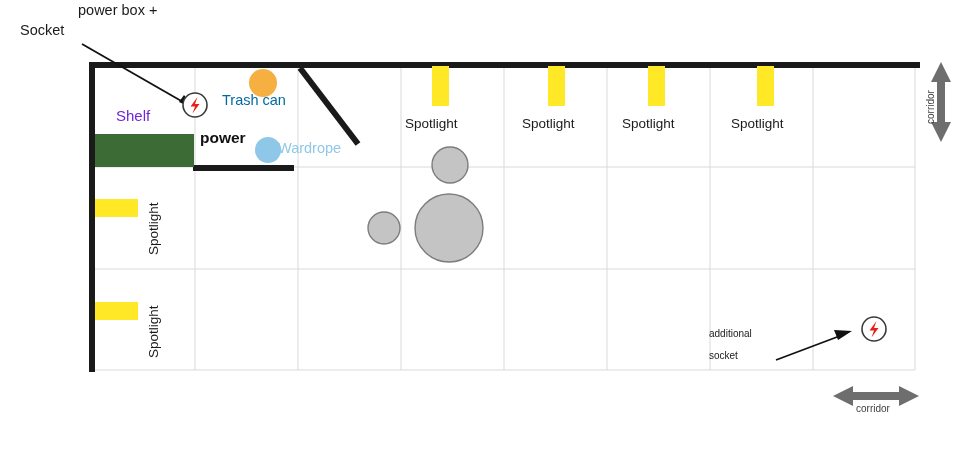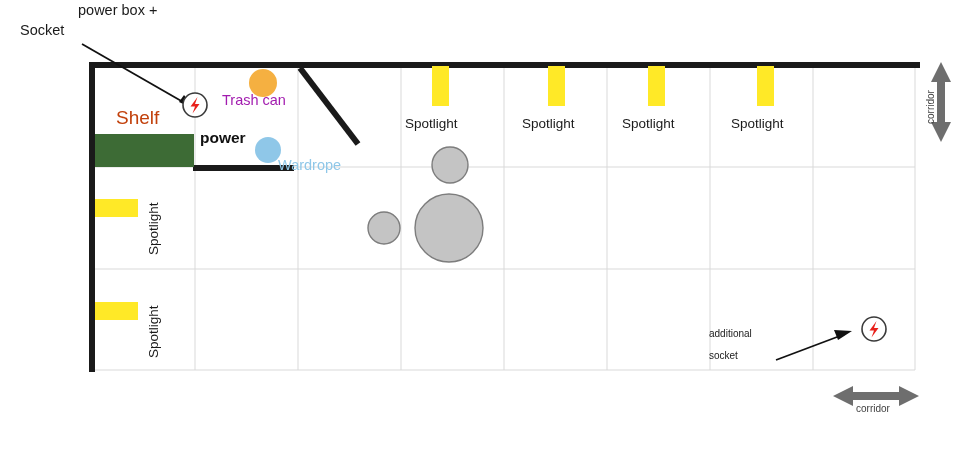--- a/index.html
+++ b/index.html
@@ -8,22 +8,22 @@
        -webkit-font-smoothing:antialiased;overflow:hidden;}
   .stage{position:absolute;left:0;top:0;width:977px;height:461px;}
   svg.layer{position:absolute;left:0;top:0;width:977px;height:461px;overflow:visible;}
   .lbl{position:absolute;white-space:nowrap;line-height:1.15;}
   .note{font-size:14.5px;color:#1a1a1a;}
   .ann{font-size:10px;color:#1a1a1a;}
   .spot-h{font-size:13.5px;color:#1a1a1a;}
   .spot-v{font-size:13.5px;color:#1a1a1a;
           transform-origin:left top;
           transform:rotate(-90deg);}
-  .shelf-lbl{font-size:19px;color:#c2410c;}
-  .trash-lbl{font-size:14.5px;color:#a21caf;}
+  .shelf-lbl{font-size:15px;color:#6d28d9;}
+  .trash-lbl{font-size:14.5px;color:#0369a1;}
   .ward-lbl{font-size:14.5px;color:#8fc7e8;}
   .cabin-lbl{font-size:15.5px;color:#111111;font-weight:bold;}
   .corr-h{font-size:10px;color:#3f3f3f;}
   .corr-v{font-size:10px;color:#3f3f3f;
           transform-origin:left top;transform:rotate(-90deg);}
   .rect{position:absolute;}
   .spot{background:#ffe927;}
   .shelf{background:#3d6b35;}
 </style>
 </head>
@@ -113,21 +113,21 @@
 
   <div class="lbl ann" style="left:709px;top:328px;">additional</div>
   <div class="lbl ann" style="left:709px;top:350px;">socket</div>
 
   <div class="lbl shelf-lbl" style="left:116px;top:107px;">Shelf</div>
 
   <div class="lbl cabin-lbl" style="left:200px;top:129px;">power</div>
 
   <div class="lbl trash-lbl" style="left:222px;top:92px;">Trash can</div>
 
-  <div class="lbl ward-lbl" style="left:278px;top:140px;margin-top:17px;">Wardrope</div>
+  <div class="lbl ward-lbl" style="left:278px;top:140px;">Wardrope</div>
 
   <div class="lbl spot-h" style="left:405px;top:116px;">Spotlight</div>
   <div class="lbl spot-h" style="left:522px;top:116px;">Spotlight</div>
   <div class="lbl spot-h" style="left:622px;top:116px;">Spotlight</div>
   <div class="lbl spot-h" style="left:731px;top:116px;">Spotlight</div>
 
   <div class="lbl spot-v" style="left:146px;top:255px;">Spotlight</div>
   <div class="lbl spot-v" style="left:146px;top:358px;">Spotlight</div>
 
   <div class="lbl corr-v" style="left:925px;top:124px;">corridor</div>

